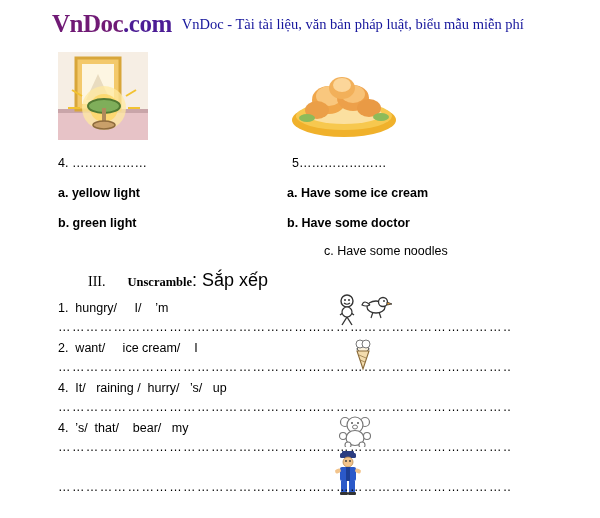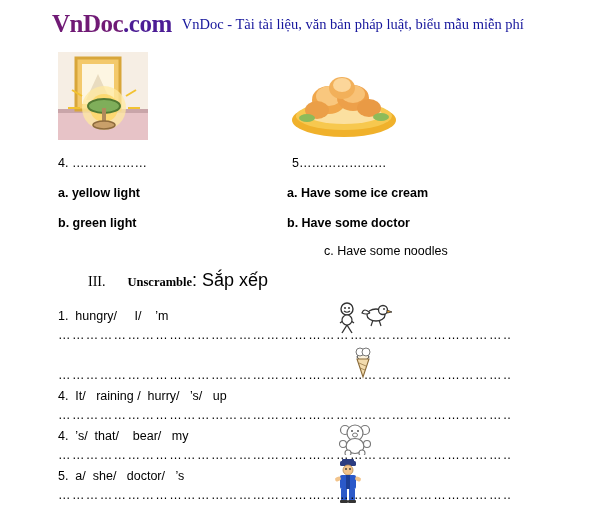--- a/index.html
+++ b/index.html
@@ -82,21 +82,21 @@
   }
   .section-head .unscramble {
     font-family: "Liberation Serif", serif;
     font-weight: bold;
     margin-left: 22px;
   }
   .section-head .sapxep { font-size: 18px; }
 
   
   .scramble-list {
-    margin-top: 18px;
+    margin-top: 10px;
     position: relative;
   }
   .scramble-item {
     position: relative;
     height: 40px;
     padding-left: 58px;
     font-size: 12.5px;
   }
   .scramble-text { white-space: pre; }
   .dots {
@@ -218,20 +218,21 @@
         <circle cx="54" cy="8" r="0.9" fill="#333"></circle>
         <polygon points="57,9 62,11 57,12" fill="#f0a02a" stroke="#333" stroke-width="0.8"></polygon>
         <path d="M40 12 q-6 -6 -8 0 q4 2 8 0" fill="#fff" stroke="#333" stroke-width="1.2"></path>
         <path d="M43 19 l-2 6 M49 19 l2 6" stroke="#333" stroke-width="1.2"></path>
       </svg>
     </span>
     <div class="dots">…………………………………………………………………………………………………………</div>
   </div>
 
   <div class="scramble-item">
+    <span class="scramble-text">2.  want/     ice cream/    I</span>
     <span class="item-icon ic-2">
       <svg width="22" height="36" viewBox="0 0 22 36">
         <path d="M5 14 q6 -12 12 0 q-3 4 -6 4 q-3 0 -6 -4z" fill="#fdf3dd" stroke="#555" stroke-width="1.1"></path>
         <circle cx="8" cy="9" r="4" fill="#fff" stroke="#777" stroke-width="1"></circle>
         <circle cx="14" cy="9" r="4" fill="#fff" stroke="#777" stroke-width="1"></circle>
         <polygon points="5,16 17,16 11,34" fill="#f3dcae" stroke="#8a6b3a" stroke-width="1.1"></polygon>
         <path d="M7 20 l7 3 M8 25 l5 2" stroke="#8a6b3a" stroke-width="0.7"></path>
       </svg>
     </span>
     <div class="dots">…………………………………………………………………………………………………………</div>
@@ -256,21 +257,20 @@
         <circle cx="5" cy="21" r="3.5" fill="#fff" stroke="#777" stroke-width="1.1"></circle>
         <circle cx="29" cy="21" r="3.5" fill="#fff" stroke="#777" stroke-width="1.1"></circle>
         <circle cx="10" cy="30" r="3" fill="#fff" stroke="#777" stroke-width="1.1"></circle>
         <circle cx="24" cy="30" r="3" fill="#fff" stroke="#777" stroke-width="1.1"></circle>
       </svg>
     </span>
     <div class="dots">…………………………………………………………………………………………………………</div>
   </div>
 
   <div class="scramble-item">
-    <span class="scramble-text">5.  a/  she/   doctor/   ’s</span>
     <span class="item-icon ic-5">
       <svg width="30" height="44" viewBox="0 0 30 44">
         <rect x="7" y="2" width="16" height="5" rx="1.5" fill="#2b3c80"></rect>
         <rect x="9" y="0" width="12" height="3" rx="1" fill="#2b3c80"></rect>
         <circle cx="15" cy="11" r="5" fill="#f2c48c" stroke="#b98c52" stroke-width="0.8"></circle>
         <circle cx="13" cy="10" r="0.9" fill="#333"></circle>
           <circle cx="17" cy="10" r="0.9" fill="#333"></circle>
         <rect x="7" y="16" width="16" height="14" rx="2" fill="#2b59c9"></rect>
         <rect x="13" y="16" width="4" height="14" fill="#1d3f96"></rect>
         <rect x="2" y="18" width="6" height="4" rx="2" fill="#f2c48c" transform="rotate(-25 5 20)"></rect>

